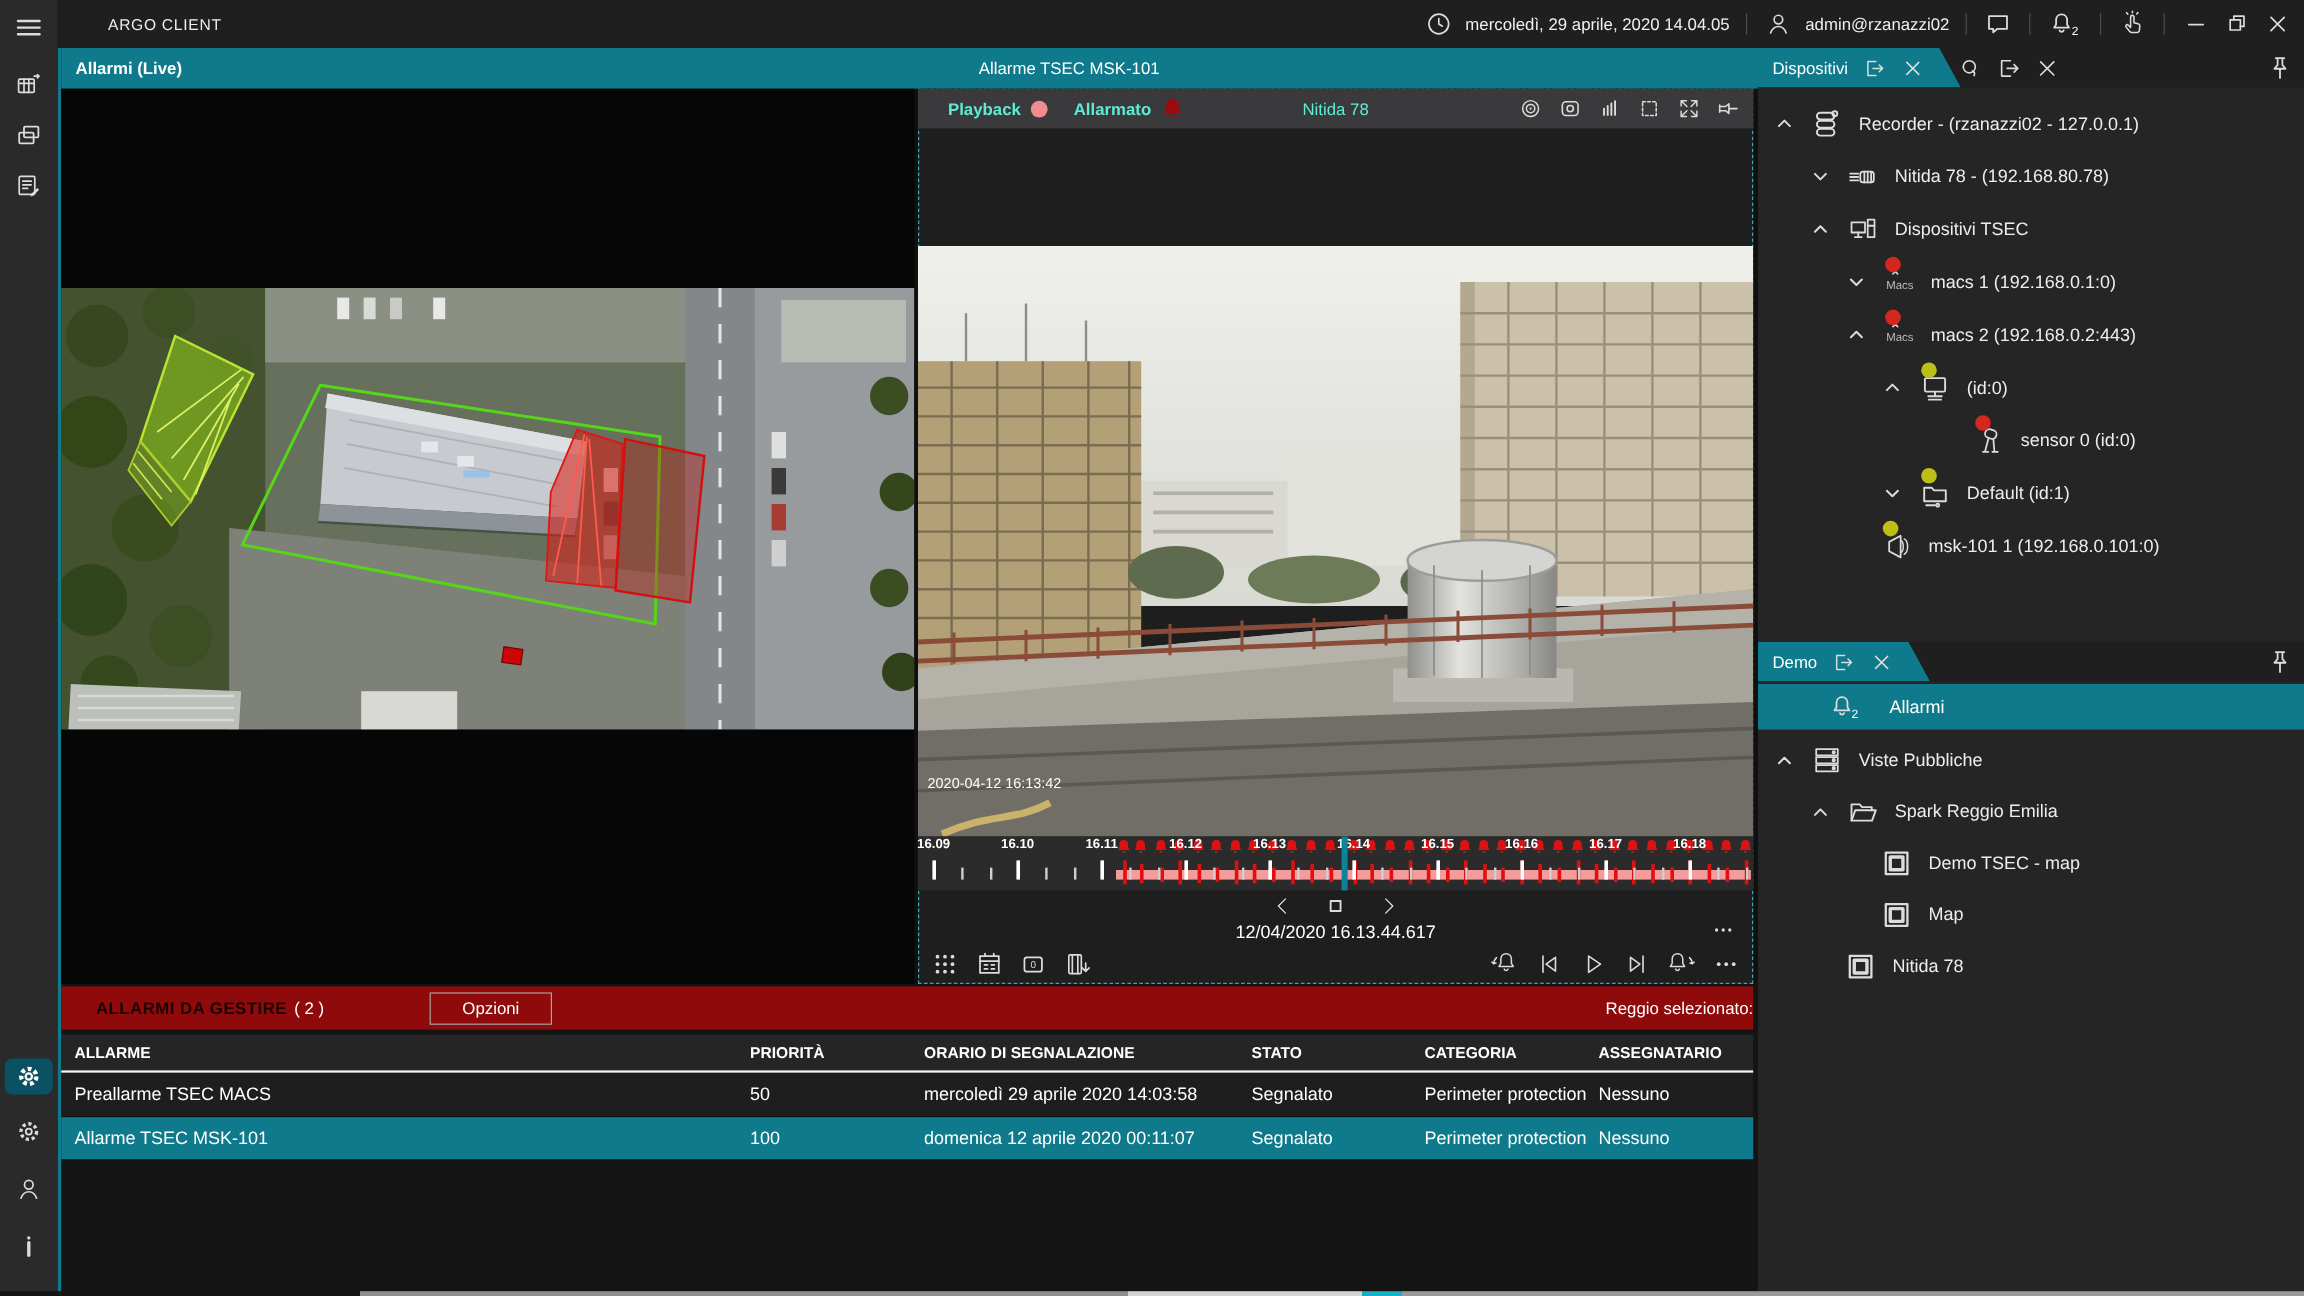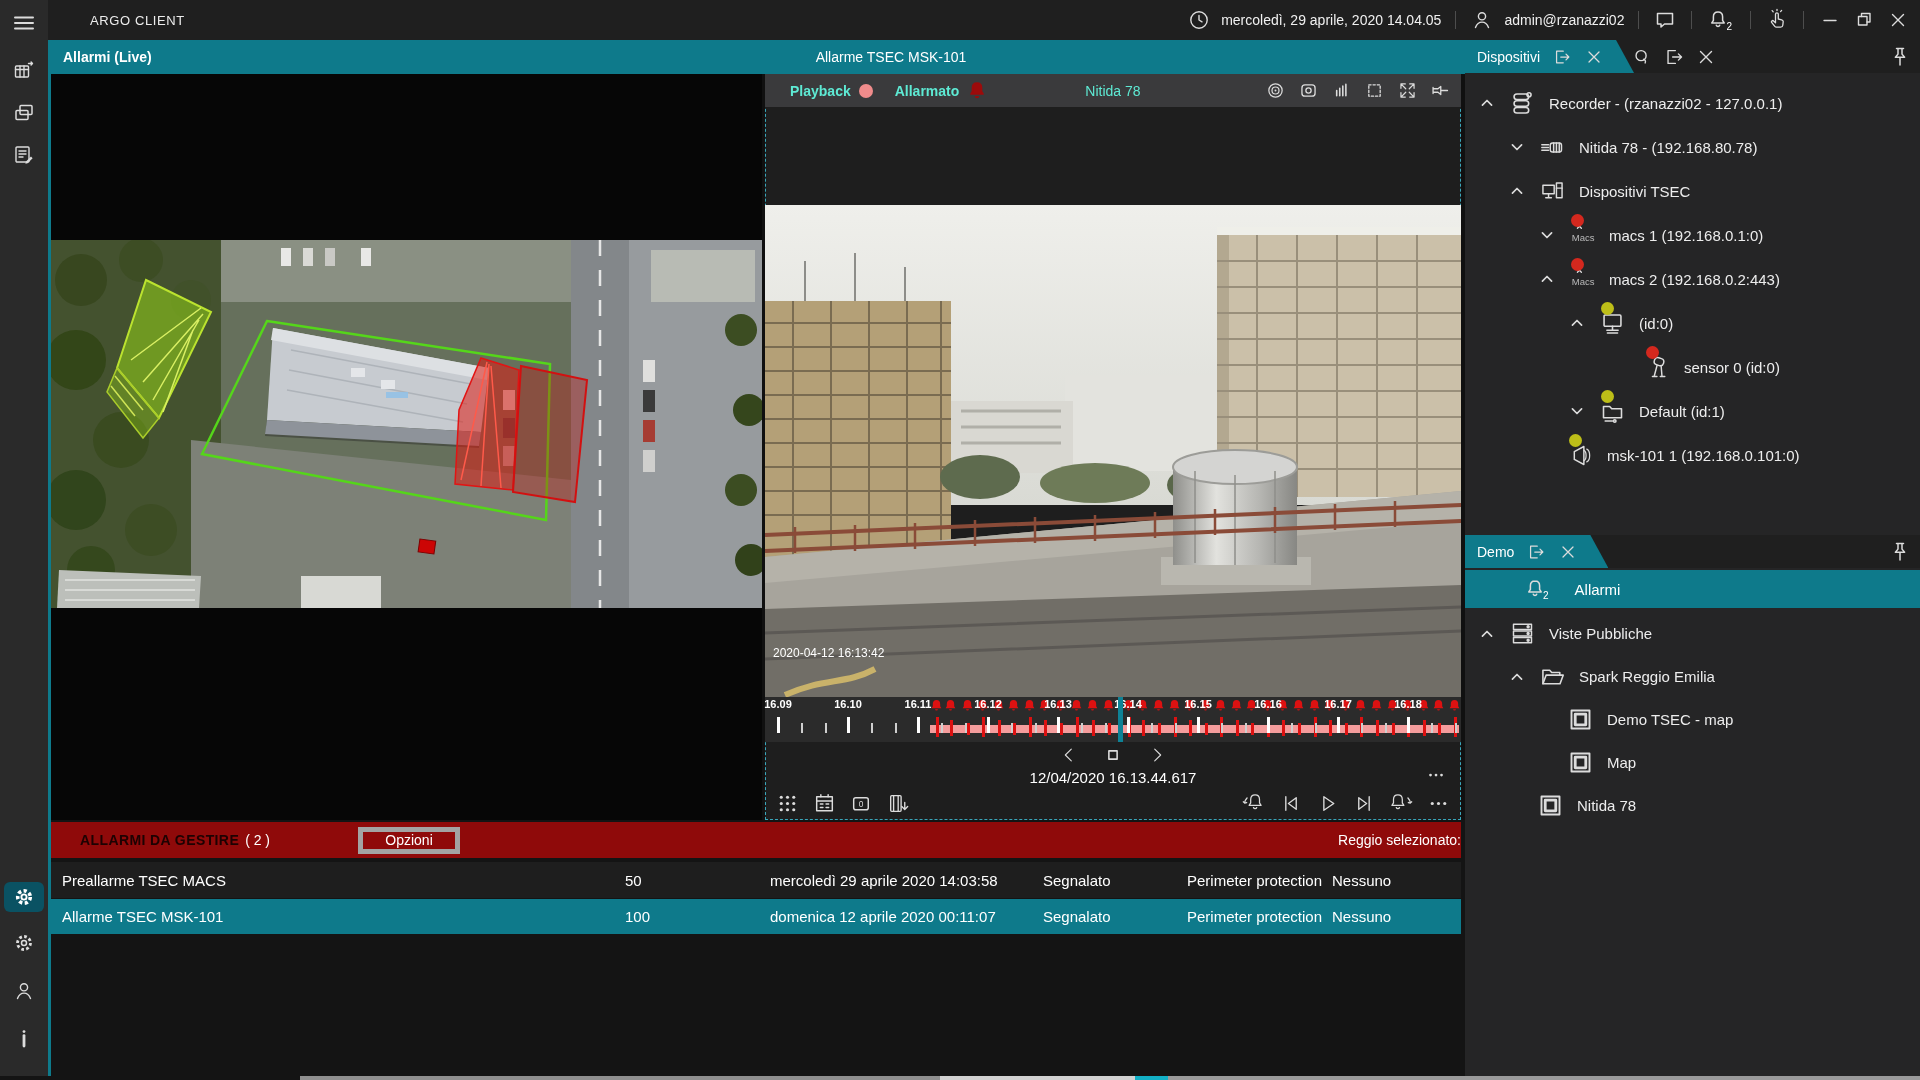--- a/index.html
+++ b/index.html
@@ -60,21 +60,21 @@
   .cam-datetime{position:absolute;left:0;top:695px;width:696px;text-align:center;font-size:15px;color:#fff;}
   .cam-more-top{position:absolute;right:14px;top:690px;width:22px;height:22px;cursor:pointer;}
   .cam-toolbar{position:absolute;left:10px;right:10px;top:714px;height:30px;display:flex;align-items:center;justify-content:space-between;}
   .cam-toolbar .grp{display:flex;align-items:center;gap:12px;}
   .cam-toolbar .ic{width:25px;height:25px;cursor:pointer;}
 
   
   .alarm-bar{position:absolute;left:0;top:782px;width:1410px;height:36px;background:#8f0a0a;display:flex;align-items:center;}
   .ab-title{margin-left:29px;font-size:14px;font-weight:bold;letter-spacing:.4px;color:#1d0202;}
   .ab-count{color:#fff;font-size:14px;margin-left:6px;}
-  .ab-btn{background:transparent;border:5px solid #a3a3a3;color:#fff;font-size:14px;height:27px;padding:0 10px;cursor:pointer;font-family:inherit;}
+  .ab-btn{background:transparent;border:1px solid #a3a3a3;color:#fff;font-size:14px;height:27px;padding:0 10px;cursor:pointer;font-family:inherit;}
   .ab-options{margin-left:88px;width:102px;}
   .ab-selected{margin-left:auto;font-size:14px;color:#fff;}
   .ab-actions{display:flex;gap:8px;margin-left:16px;margin-right:8px;}
   .ab-actions .ab-btn{min-width:98px;}
 
   
   .alarm-table{position:absolute;left:0;top:822px;width:1410px;}
   .t-head,.t-row{display:grid;grid-template-columns:563px 145px 273px 144px 145px 140px;align-items:center;padding-left:11px;box-sizing:border-box;}
   .t-head{height:32px;background:#252525;border-bottom:2px solid #f5f5f5;font-size:13px;font-weight:bold;color:#fff;}
   .t-row{height:36px;background:#1e1e1e;font-size:15px;color:#ffffff;cursor:pointer;}
@@ -806,20 +806,28 @@
     </div>
 
     <div class="alarm-bar">
       <span class="ab-title">ALLARMI DA GESTIRE</span>
       <span class="ab-count">( 2 )</span>
       <button class="ab-btn ab-options">Opzioni</button>
       <span class="ab-selected">Reggio selezionato:</span>
     </div>
 
     <div class="alarm-table">
+      <div class="t-head" id="t-head">
+          <div class="th">ALLARME</div>
+          <div class="th">PRIORITÀ</div>
+          <div class="th">ORARIO DI SEGNALAZIONE</div>
+          <div class="th">STATO</div>
+          <div class="th">CATEGORIA</div>
+          <div class="th">ASSEGNATARIO</div>
+        </div>
       <div id="t-body">
           <div class="t-row">
             <div class="td">Preallarme TSEC MACS</div>
             <div class="td">50</div>
             <div class="td">mercoledì 29 aprile 2020 14:03:58</div>
             <div class="td">Segnalato</div>
             <div class="td">Perimeter protection</div>
             <div class="td">Nessuno</div>
           </div>
           <div class="t-row selected">

